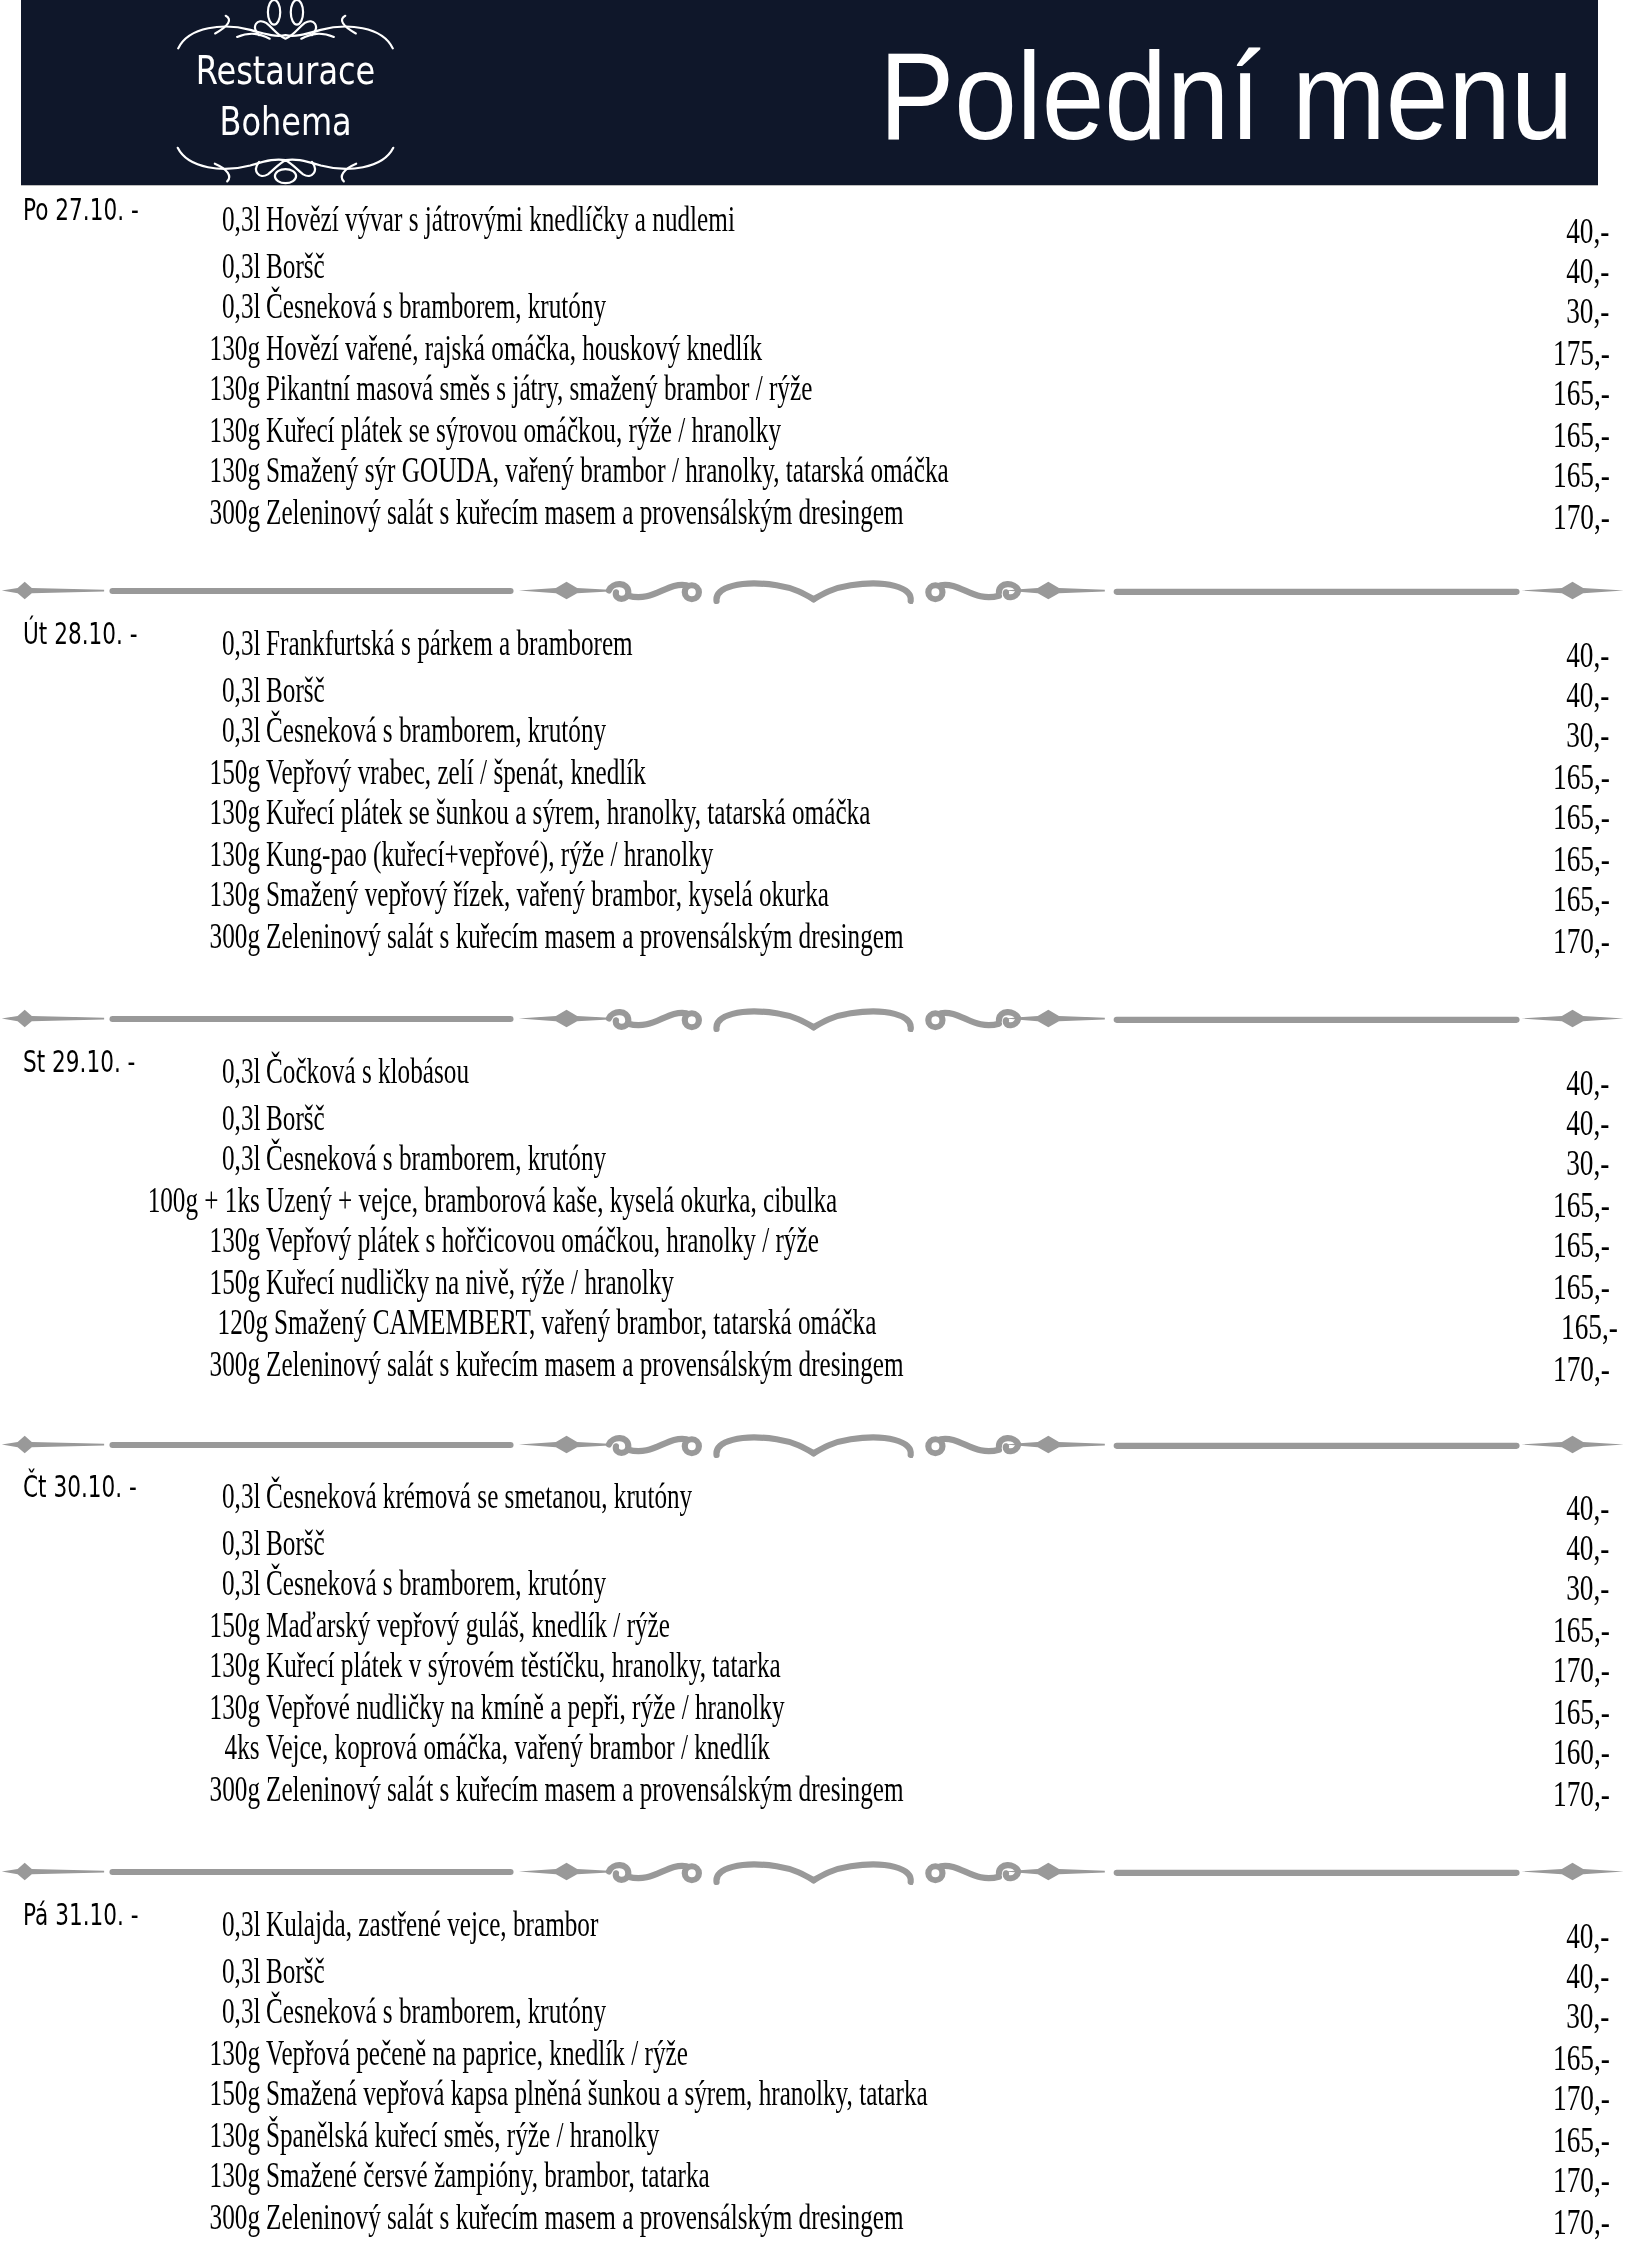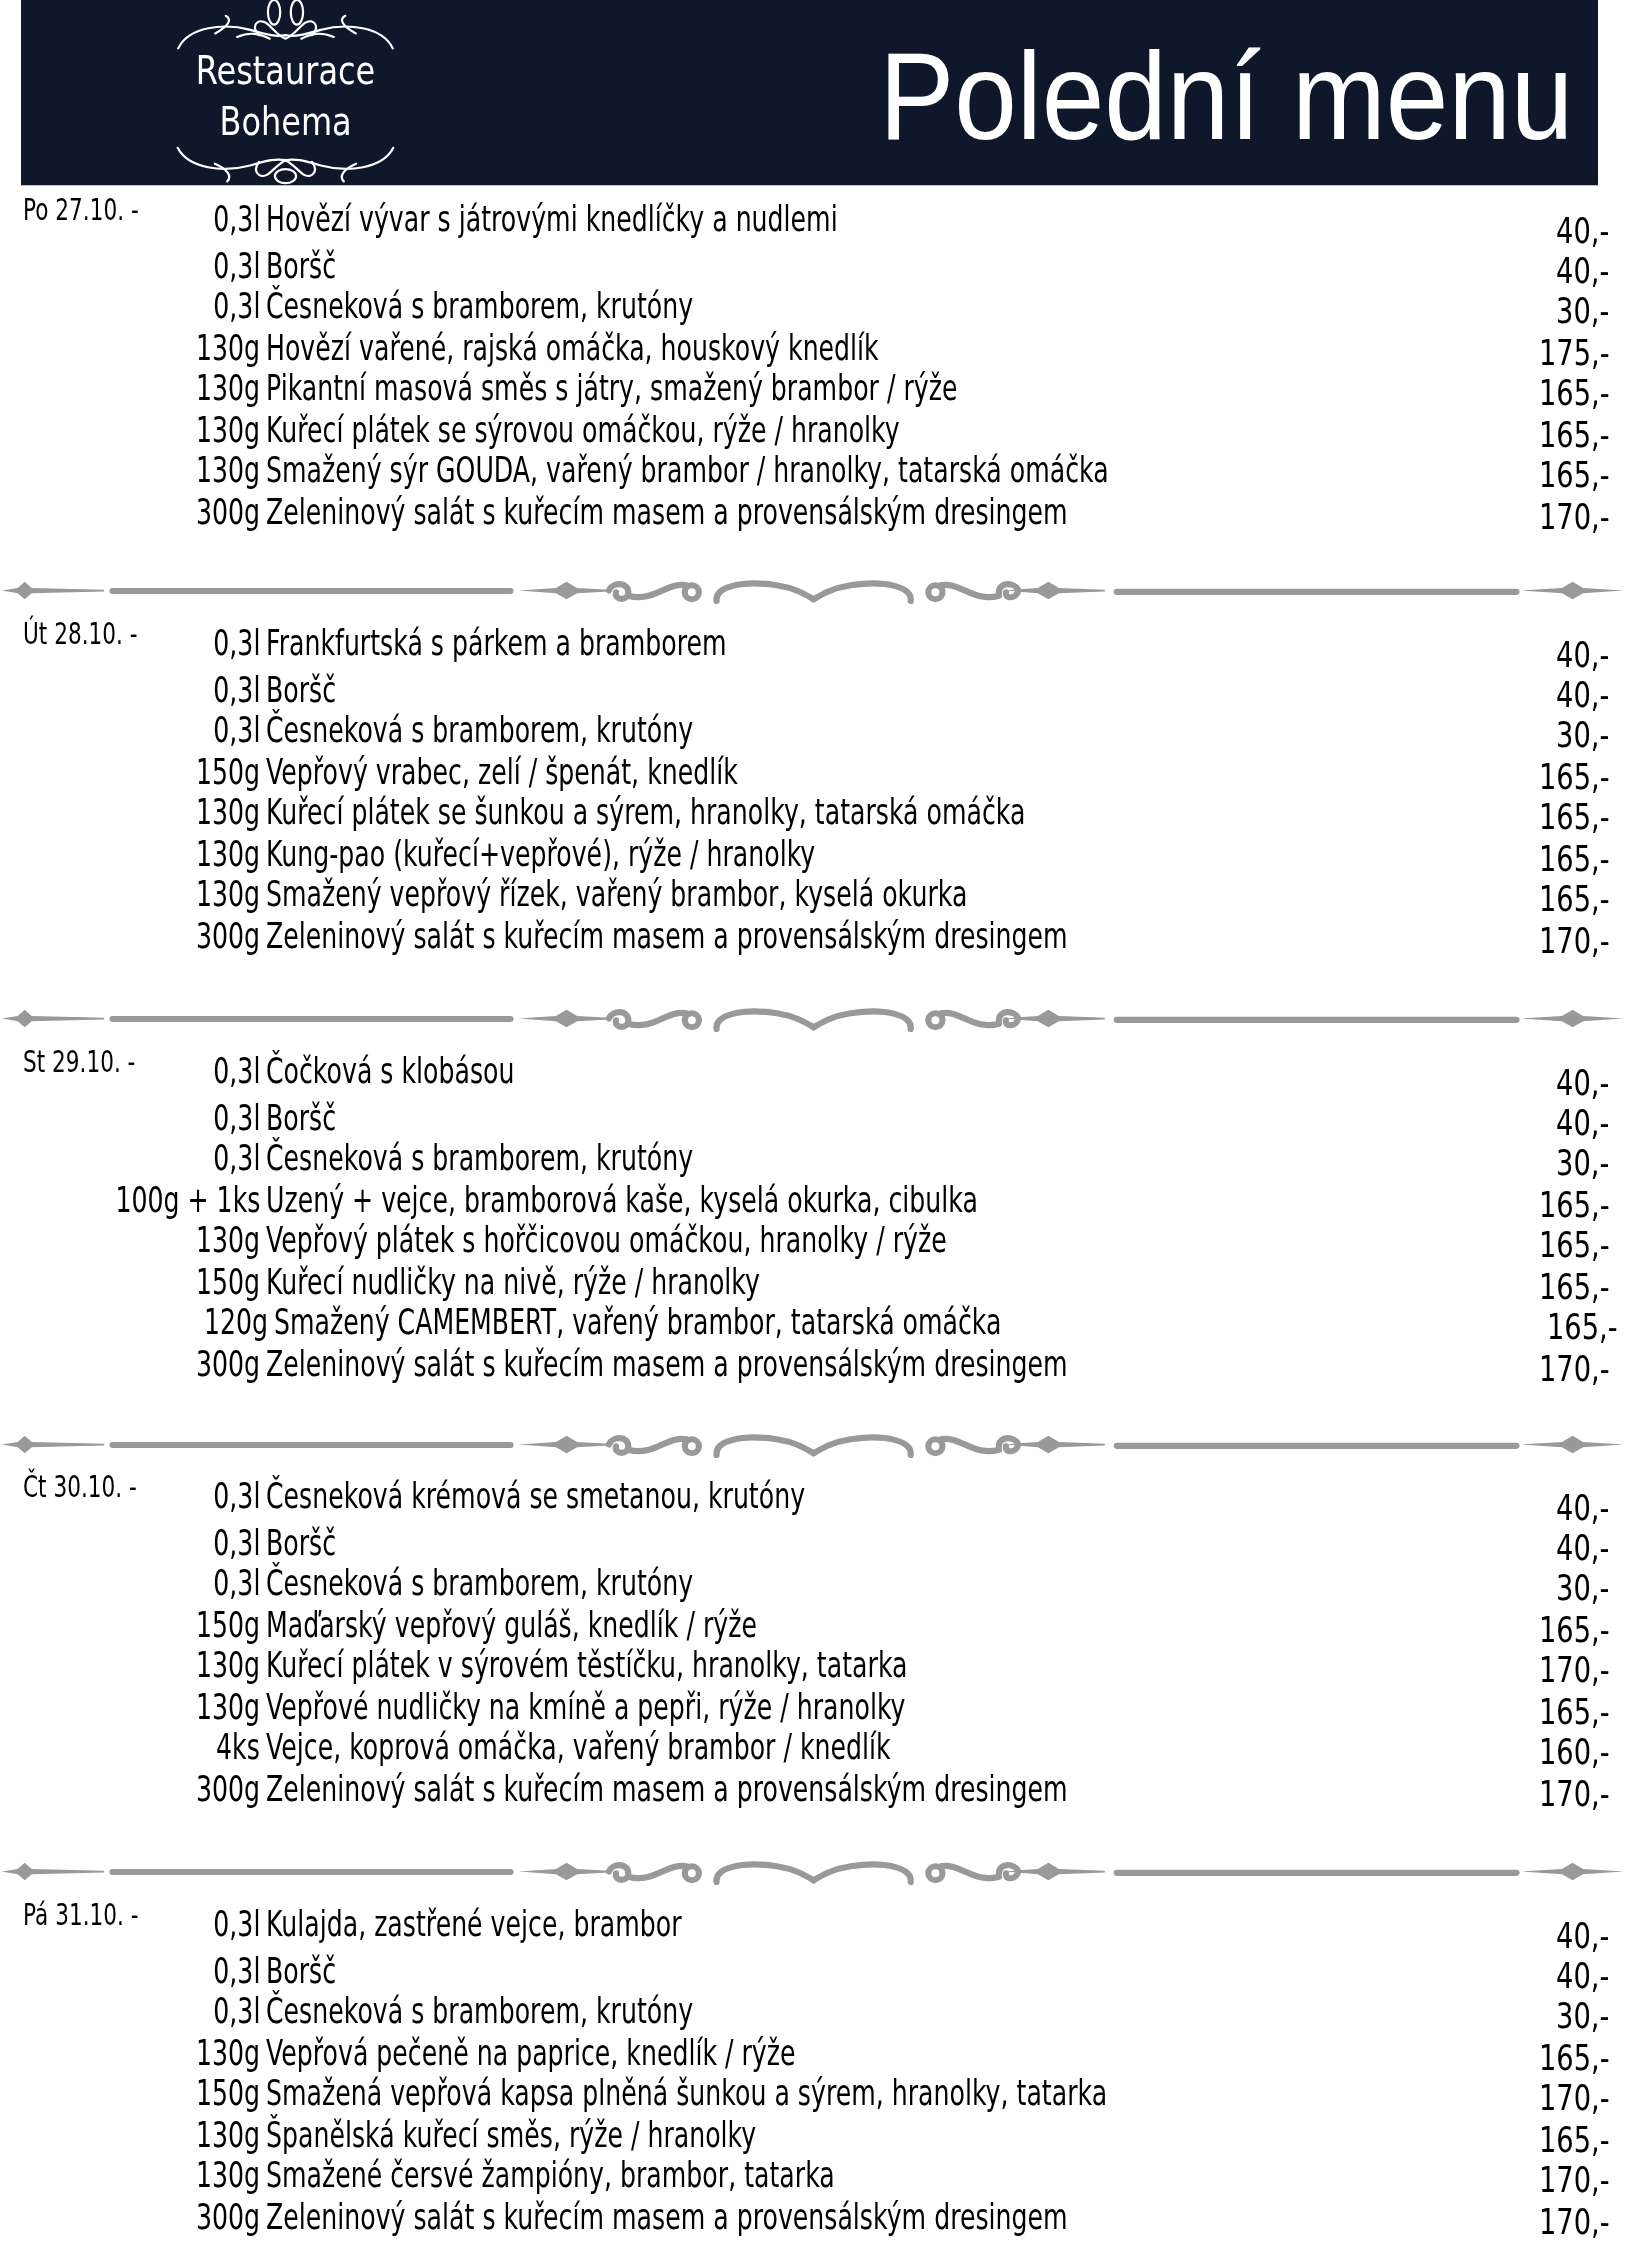--- a/index.html
+++ b/index.html
@@ -16,21 +16,21 @@
   .logo-line1 { top: 46px; }
   .logo-line2 { top: 97px; }
   .logo-text span { display: inline-block; transform: scaleX(0.82); }
   .title { position: absolute; right: 25px; top: 30px; color: #fff;
            font-family: "Liberation Sans", sans-serif; font-size: 125px; line-height: 132px;
            transform: scaleX(0.9); transform-origin: right center; white-space: nowrap; }
 
   .day { position: absolute; left: 0; width: 1629px; }
   .day-label { position: absolute; left: 23px; top: 0; font-size: 30px; line-height: 35px;
                transform: scaleX(0.72); transform-origin: left center; white-space: nowrap; }
-  .row { position: absolute; left: 0; width: 1629px; height: 41px; }
+  .row { position: absolute; left: 0; width: 1629px; height: 41px; font-family: Liberation Serif, serif; }
   .qty { position: absolute; right: 1369px; font-size: 35px; line-height: 41px; white-space: nowrap;
          transform: scaleX(0.72); transform-origin: right center; }
   .dish { position: absolute; left: 266px; font-size: 35px; line-height: 41px; white-space: nowrap;
           transform: scaleX(0.72); transform-origin: left center; }
   .price { position: absolute; right: 19.4px; font-size: 35px; line-height: 41px; white-space: nowrap;
            transform: scaleX(0.78); transform-origin: right center; }
 
   .separator { position: absolute; left: 0; width: 1629px; height: 35px; }
 </style>
 </head>

